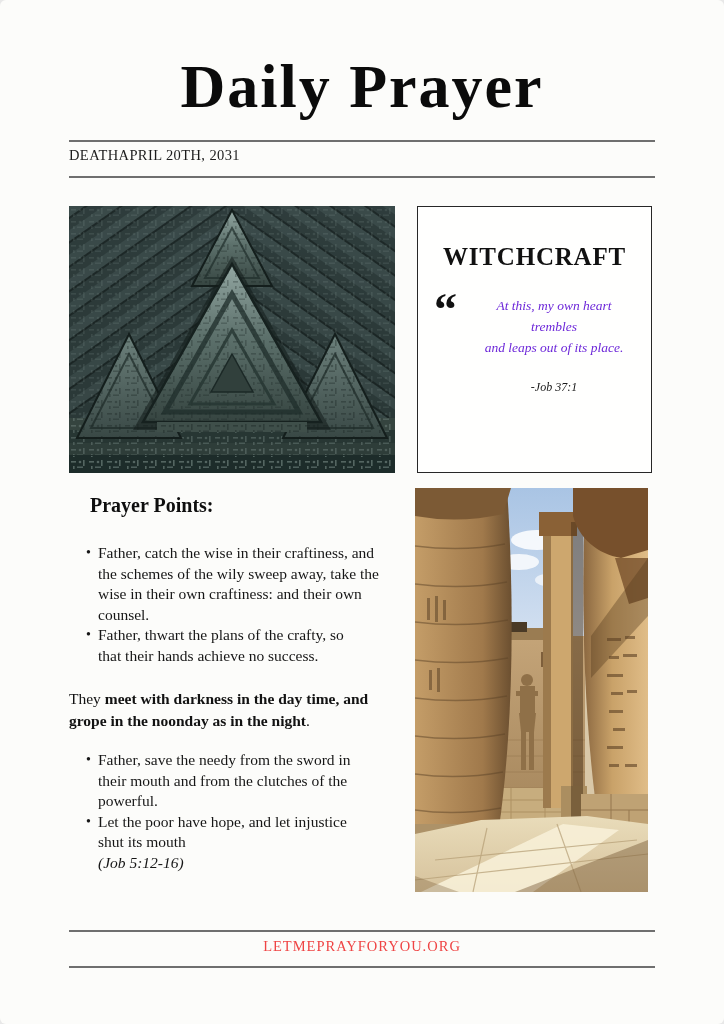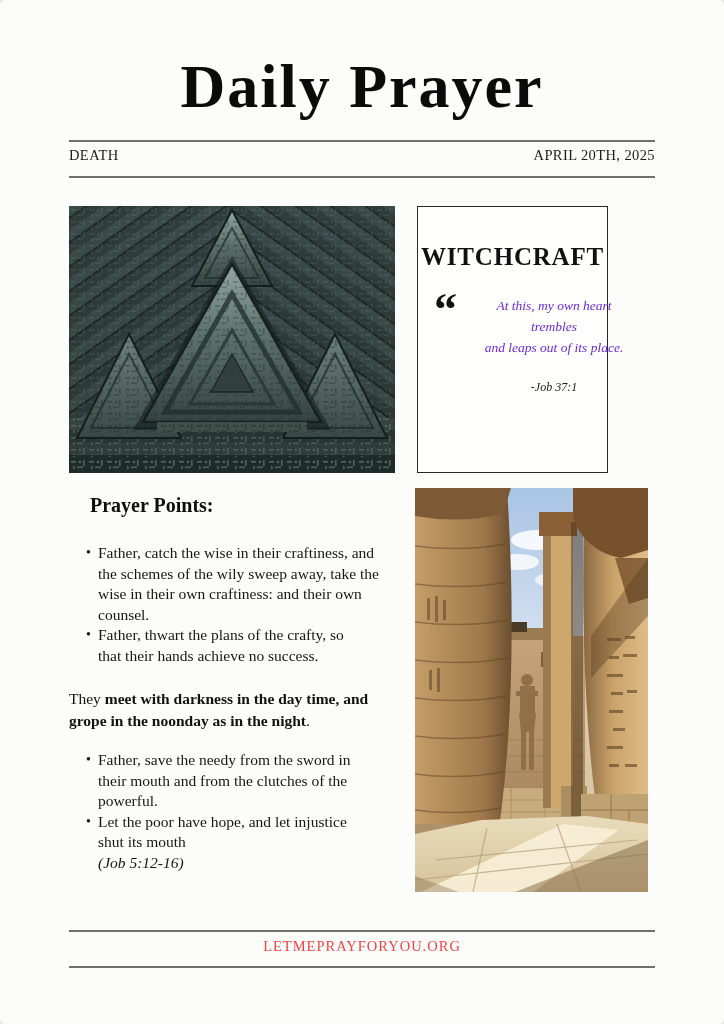--- a/index.html
+++ b/index.html
@@ -16,28 +16,28 @@
     font-size:62px;line-height:84px;font-weight:bold;letter-spacing:2px;
     color:#0b0b0b;
   }
   .rule{position:absolute;left:69px;width:586px;height:2px;background:#6f6f6f;}
   .rule-1{top:140px;}
   .rule-2{top:176px;}
   .rule-3{top:930px;}
   .rule-4{top:966px;}
   .meta-row{
     position:absolute;top:147px;left:69px;width:586px;
-    display:flex;justify-content:space-between;align-items:center;
+    display:flex;align-items:center;
     font-size:14.5px;letter-spacing:0.4px;color:#1c1c1c;
   }
   
   .artwork{position:absolute;left:69px;top:206px;width:326px;height:267px;}
   
   .card{
-    position:absolute;left:417px;top:206px;width:191px;height:267px;
+    position:absolute;left:417px;top:206px;width:235px;height:267px;
     background:#fffffe;border:1.5px solid #272727;box-sizing:border-box;
   }
   .card-title{
     margin-top:36px;text-align:center;font-weight:bold;
     font-size:25px;letter-spacing:0.8px;color:#111;
   }
   .quote-wrap{position:relative;margin:24px 14px 0 14px;}
   .quote-mark{
     position:absolute;left:2px;top:-8px;font-size:46px;font-weight:bold;
     line-height:1;color:#111;font-family:"Liberation Serif",serif;
@@ -81,21 +81,21 @@
 </head>
 <body>
 
 <div class="page">
 
   <div class="masthead">Daily Prayer</div>
 
   <div class="rule rule-1"></div>
   <div class="meta-row">
     <span>DEATH</span>
-    <span>APRIL 20TH, 2025</span>
+    <span>APRIL 20TH, 2031</span>
   </div>
   <div class="rule rule-2"></div>
 
   <svg class="artwork" viewBox="0 0 326 267" preserveAspectRatio="none" aria-hidden="true">
     <defs>
       <linearGradient id="pgBg" x1="0" y1="0" x2="0" y2="1">
         <stop offset="0" stop-color="#3a4a4b"></stop>
         <stop offset="0.55" stop-color="#273534"></stop>
         <stop offset="1" stop-color="#1c2826"></stop>
       </linearGradient>

